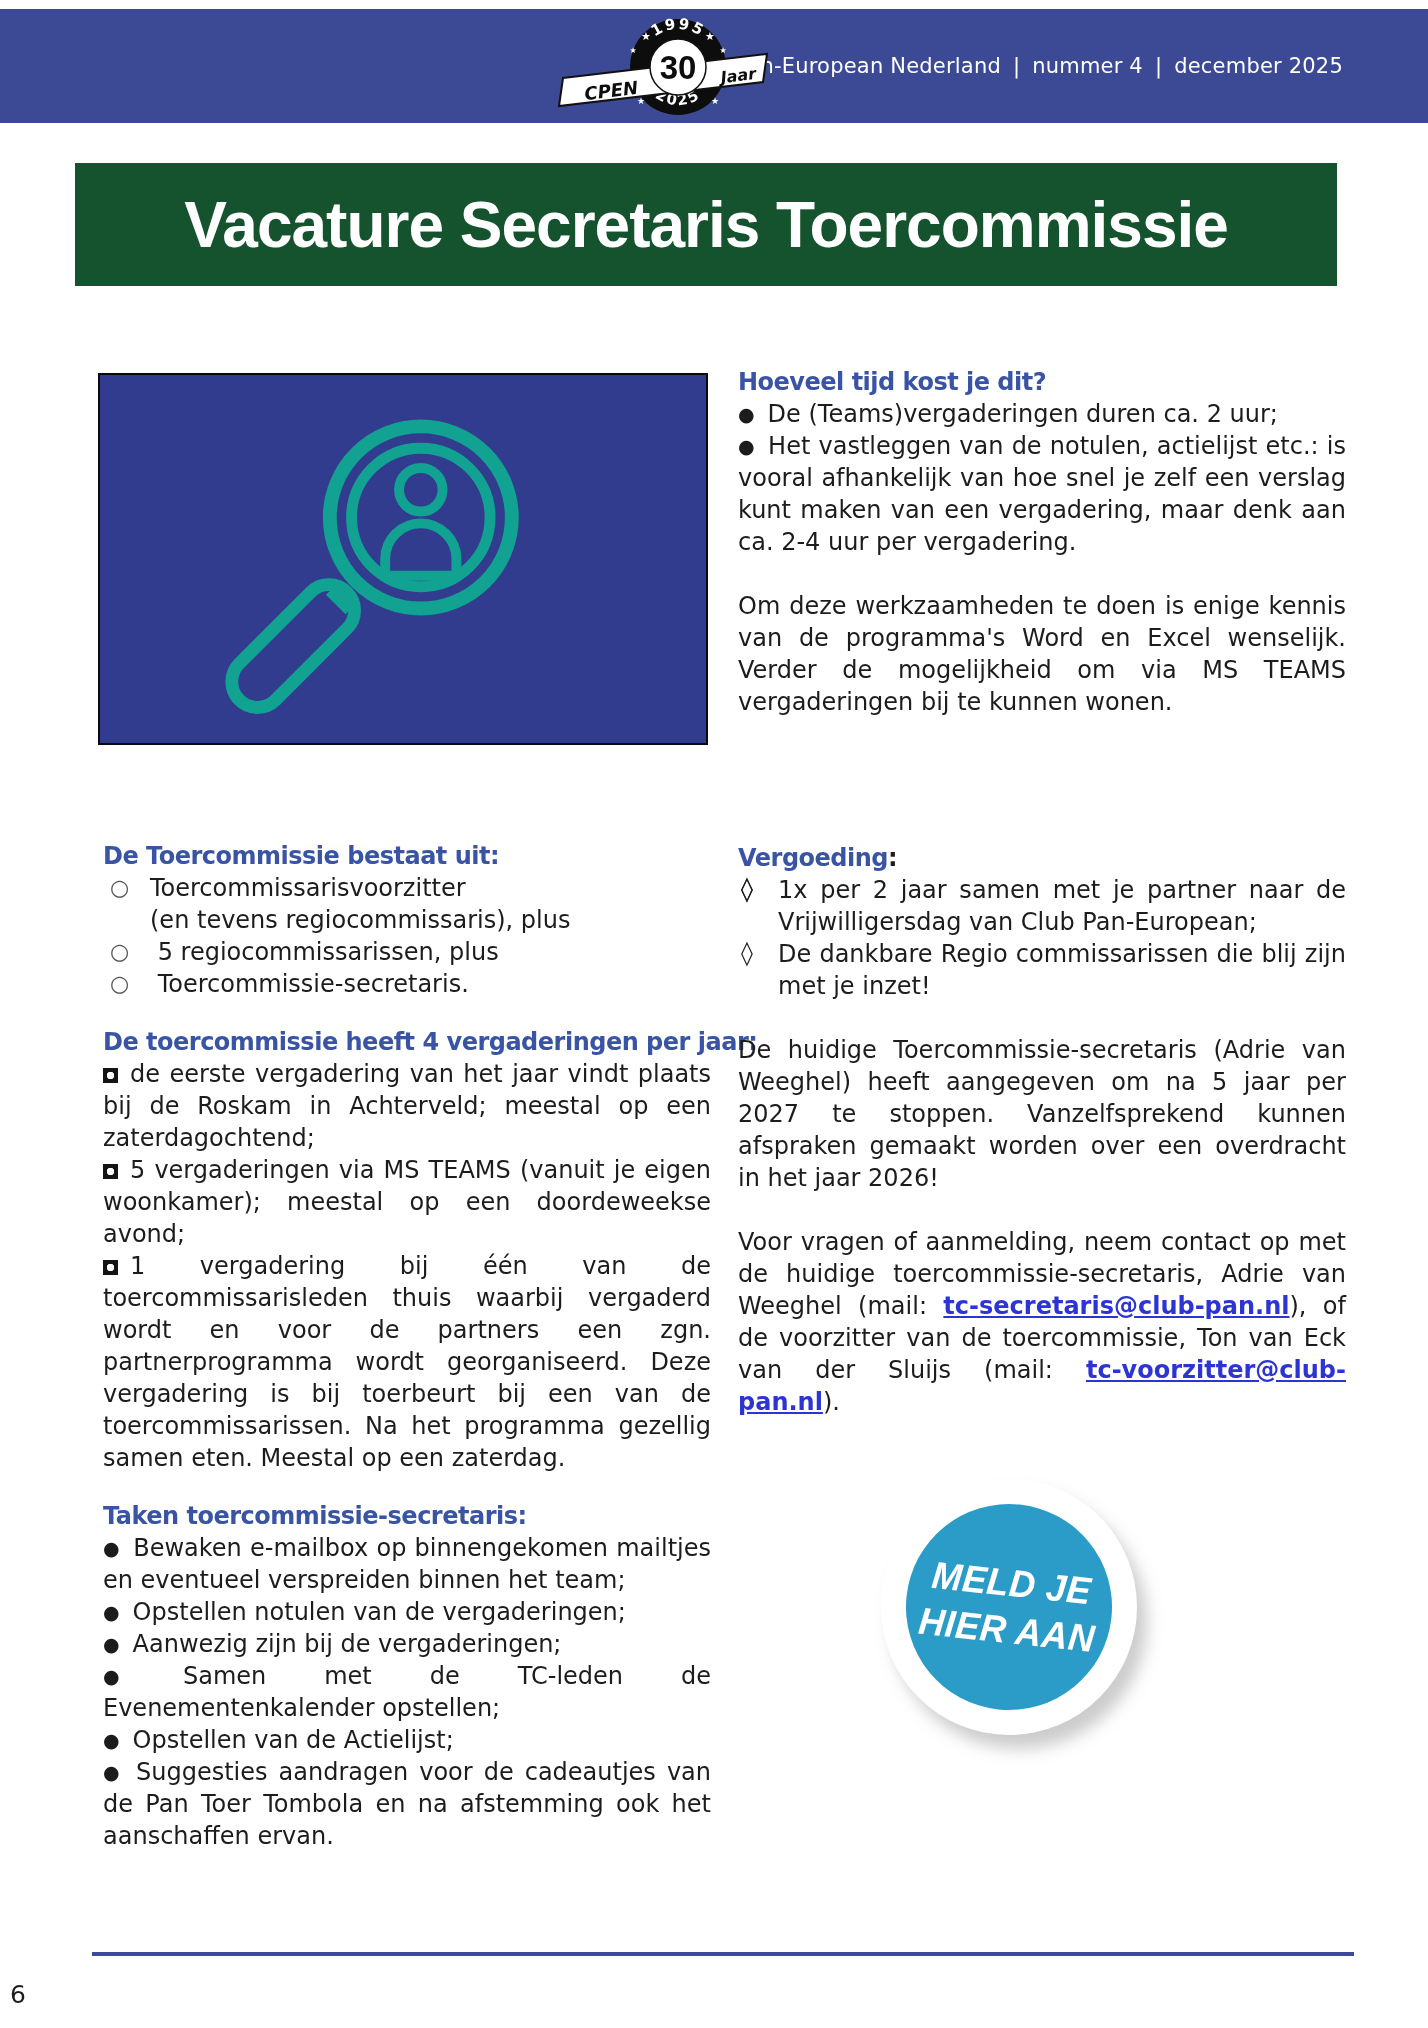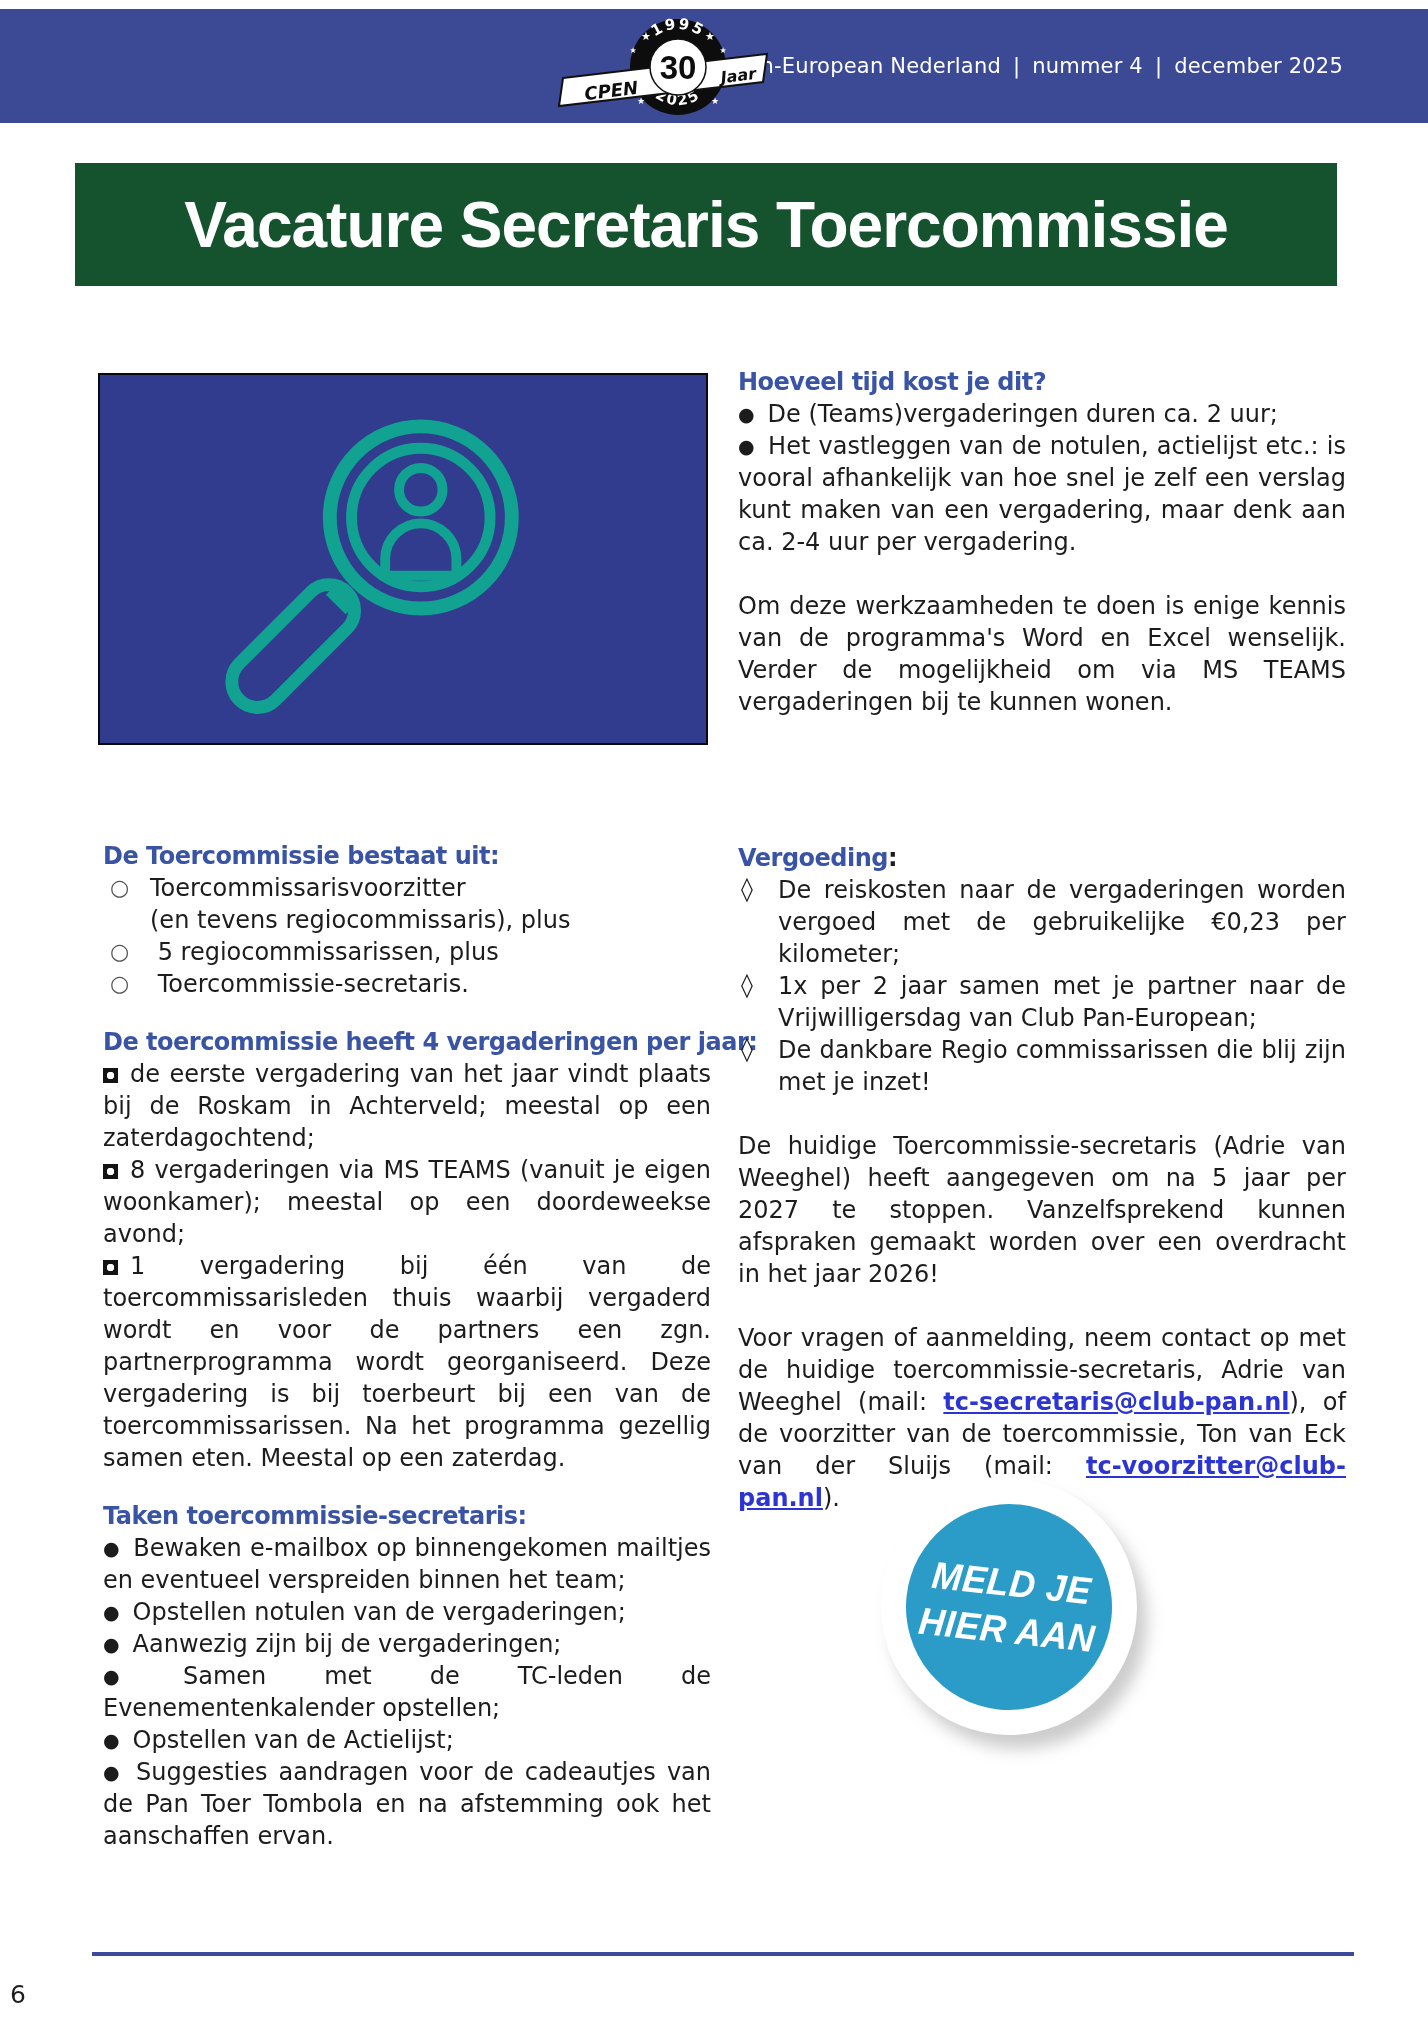--- a/index.html
+++ b/index.html
@@ -147,21 +147,21 @@
       </div>
       <div class="oitem">
         <span class="om">○</span>
         <span class="otext"><span class="blk"> Toercommissie-secretaris.</span></span>
       </div>
     </div>
 
     <div class="smallgap"></div>
     <h2 class="sec">De toercommissie heeft 4 vergaderingen per jaar:</h2>
     <p class="jpara"><span class="sqm"></span><span>de eerste vergadering van het jaar vindt plaats bij de Roskam in Achterveld; meestal op een zaterdagochtend;</span></p>
-    <p class="jpara"><span class="sqm"></span><span>8 vergaderingen via MS TEAMS (vanuit je eigen woonkamer); meestal op een doordeweekse avond;</span></p>
+    <p class="jpara"><span class="sqm"></span><span>5 vergaderingen via MS TEAMS (vanuit je eigen woonkamer); meestal op een doordeweekse avond;</span></p>
     <p class="jpara"><span class="sqm"></span><span>1 vergadering bij één van de toercommissarisleden thuis waarbij vergaderd wordt en voor de partners een zgn. partnerprogramma wordt georganiseerd. Deze vergadering is bij toerbeurt bij een van de toercommissarissen. Na het programma gezellig samen eten. Meestal op een zaterdag.</span></p>
 
     <div class="smallgap"></div>
     <h2 class="sec">Taken toercommissie-secretaris:</h2>
     <p class="jpara"><span class="dot">●</span><span>Bewaken e-mailbox op binnengekomen mailtjes en eventueel verspreiden binnen het team;</span></p>
     <p class="jpara"><span class="dot">●</span><span>Opstellen notulen van de vergaderingen;</span></p>
     <p class="jpara"><span class="dot">●</span><span>Aanwezig zijn bij de vergaderingen;</span></p>
     <p class="jpara"><span class="dot">●</span><span>Samen met de TC-leden de Evenementenkalender opstellen;</span></p>
     <p class="jpara"><span class="dot">●</span><span>Opstellen van de Actielijst;</span></p>
     <p class="jpara"><span class="dot">●</span><span>Suggesties aandragen voor de cadeautjes van de Pan Toer Tombola en na afstemming ook het aanschaffen ervan.</span></p>
@@ -170,21 +170,21 @@
   <div class="col col-rightA">
     <h2 class="sec">Hoeveel tijd kost je dit?</h2>
     <p class="jpara"><span class="dot">●</span><span>De (Teams)vergaderingen duren ca. 2 uur;</span></p>
     <p class="jpara"><span class="dot">●</span><span>Het vastleggen van de notulen, actielijst etc.: is vooral afhankelijk van hoe snel je zelf een verslag kunt maken van een vergadering, maar denk aan ca. 2-4 uur per vergadering.</span></p>
     <div class="gap"></div>
     <p class="jpara">Om deze werkzaamheden te doen is enige kennis van de programma's Word en Excel wenselijk. Verder de mogelijkheid om via MS TEAMS vergaderingen bij te kunnen wonen.</p>
   </div>
 
   <div class="col col-rightB">
     <h2 class="sec"><span>Vergoeding</span><span class="dark">:</span></h2>
-    <div class="ditem"><span class="dm">◊</span><span>De reiskosten naar de vergaderingen worden vergoed met de gebruikelijke €0,23 per kilometer;</span></div>
+    <div class="ditem"><span class="dm">◊</span></div>
     <div class="ditem"><span class="dm">◊</span><span>1x per 2 jaar samen met je partner naar de Vrijwilligersdag van Club Pan-European;</span></div>
     <div class="ditem"><span class="dm">◊</span><span>De dankbare Regio commissarissen die blij zijn met je inzet!</span></div>
     <div class="gap"></div>
     <p class="jpara">De huidige Toercommissie-secretaris (Adrie van Weeghel) heeft aangegeven om na 5 jaar per 2027 te stoppen. Vanzelfsprekend kunnen afspraken gemaakt worden over een overdracht in het jaar 2026!</p>
     <div class="gap"></div>
     <p class="jpara"><span>Voor vragen of aanmelding, neem contact op met de huidige toercommissie-secretaris, Adrie van Weeghel (mail: </span><a class="mail">tc-secretaris@club-pan.nl</a><span>), of de voorzitter van de toercommissie, Ton van Eck van der Sluijs (mail: </span><a class="mail">tc-voorzitter@club-pan.nl</a><span>).</span></p>
   </div>
 
   <div class="badge">
     <div class="badge-core">

